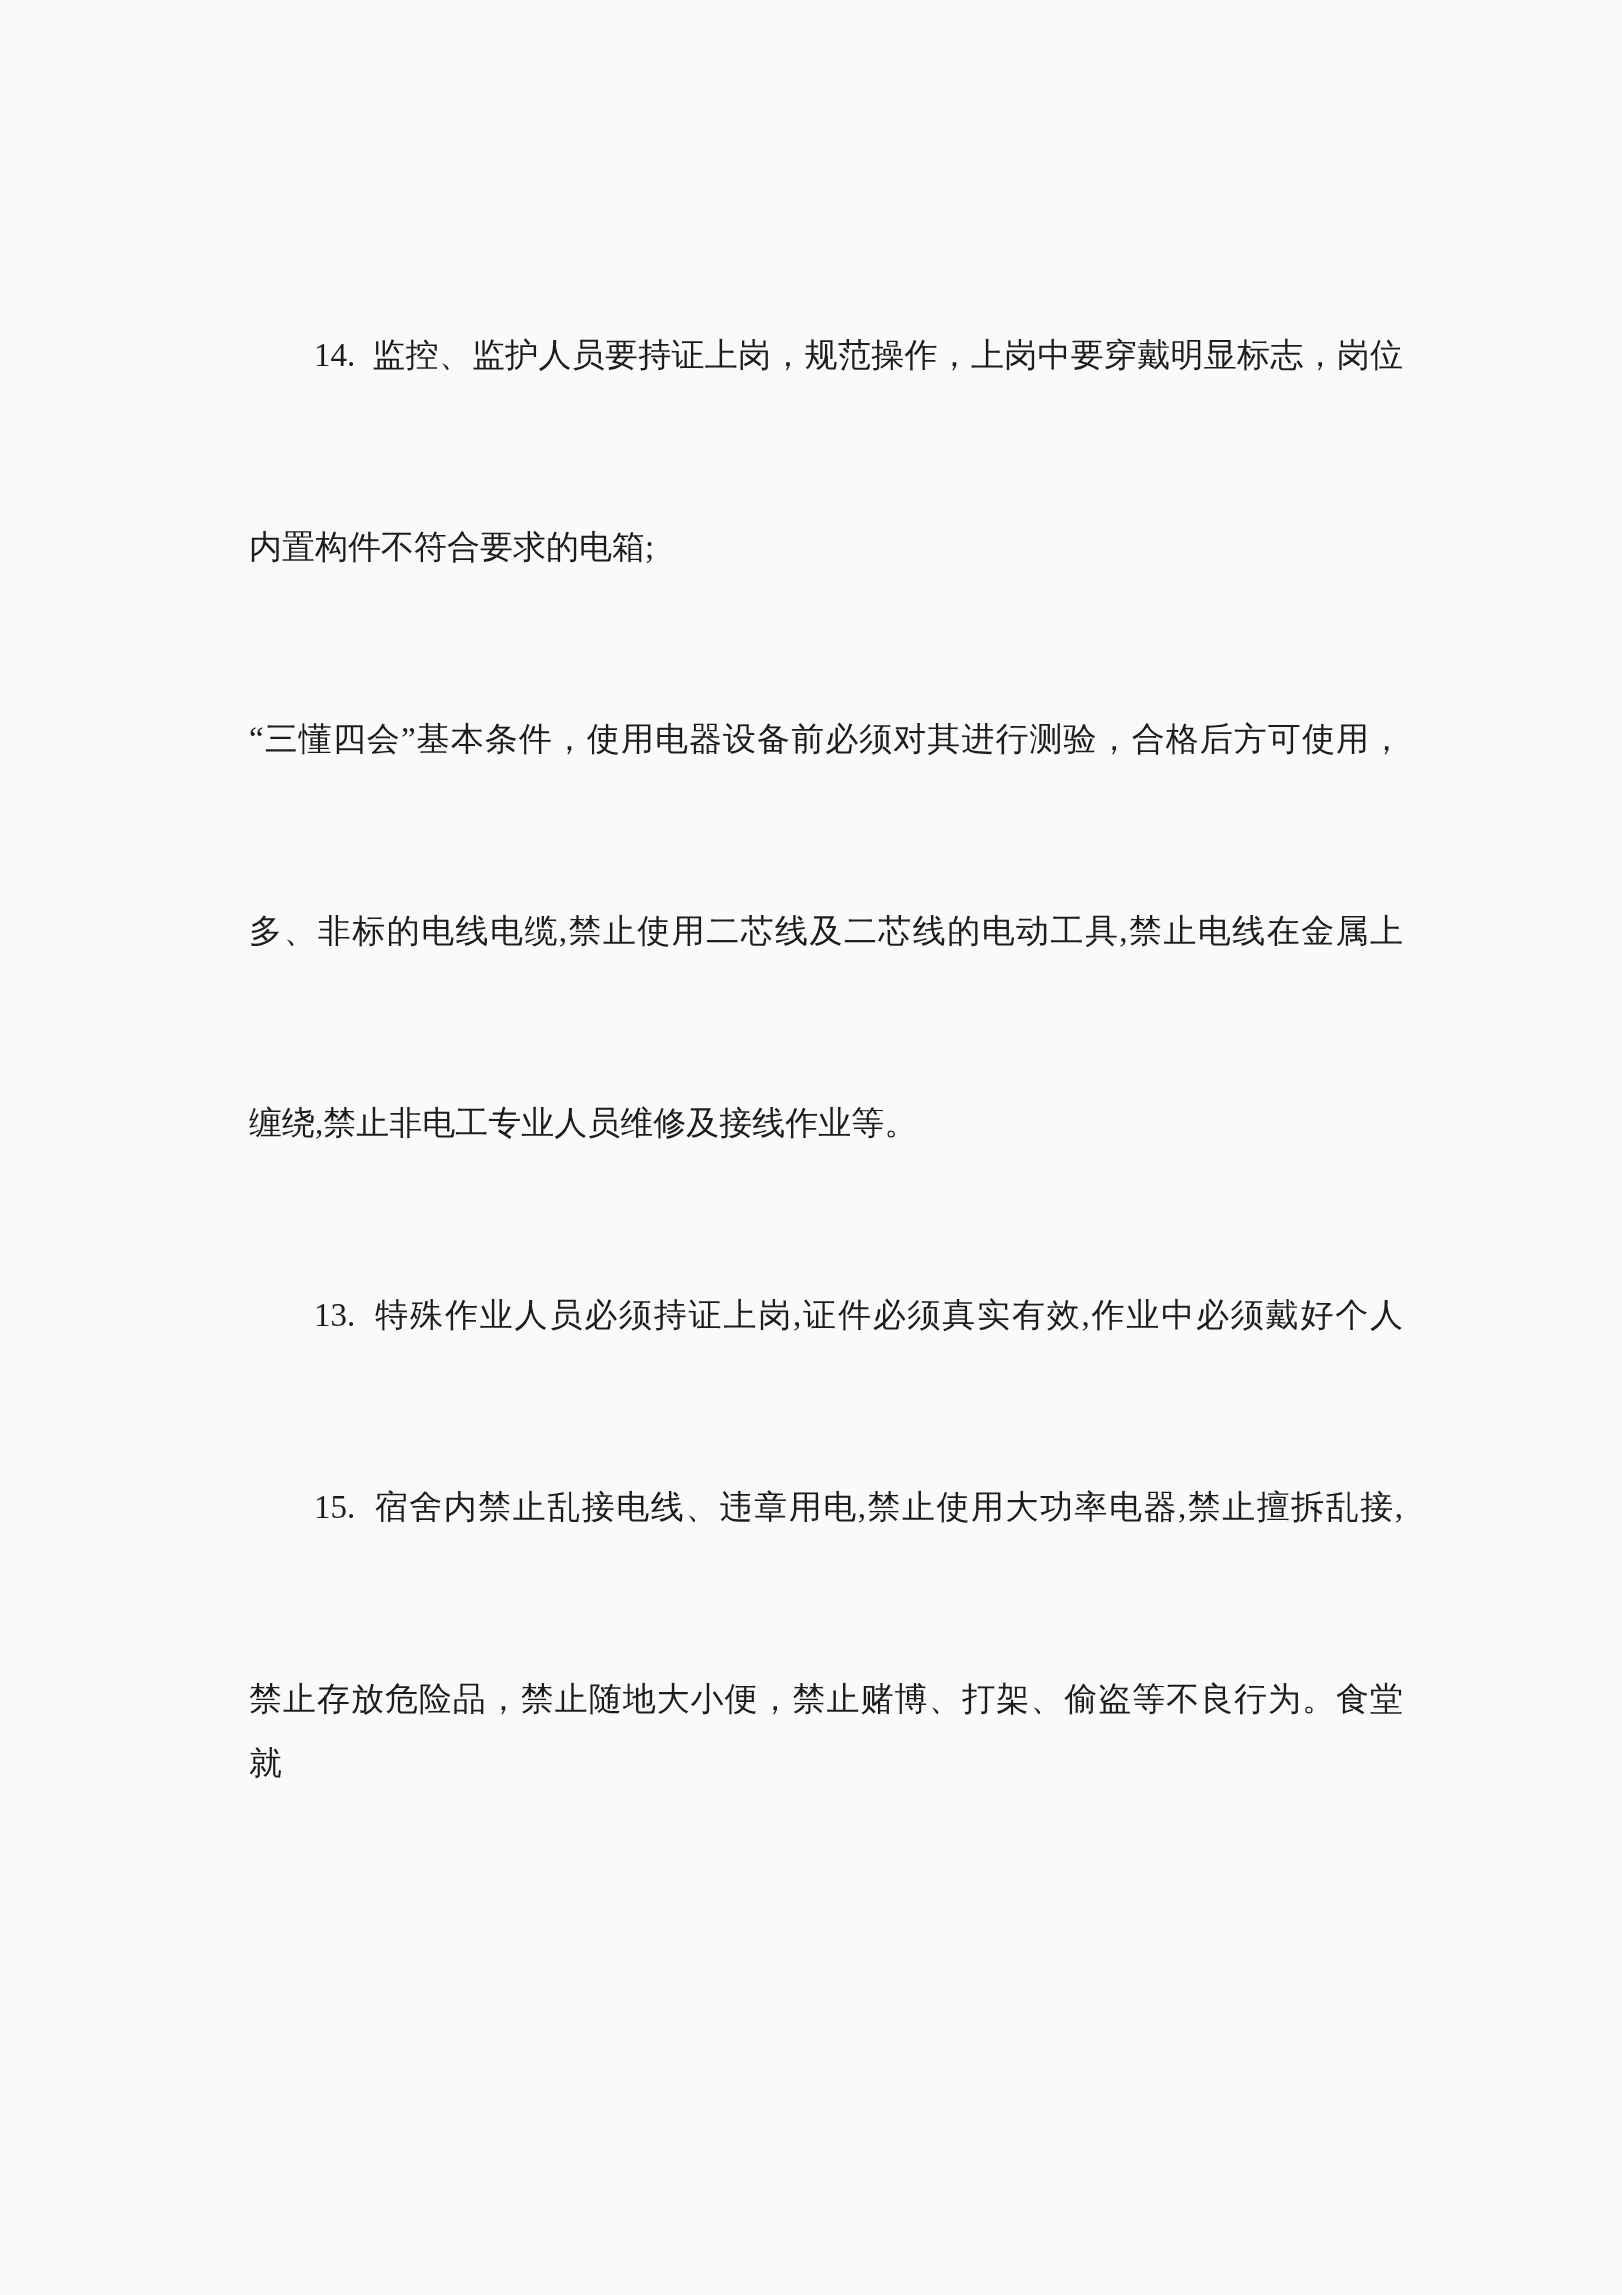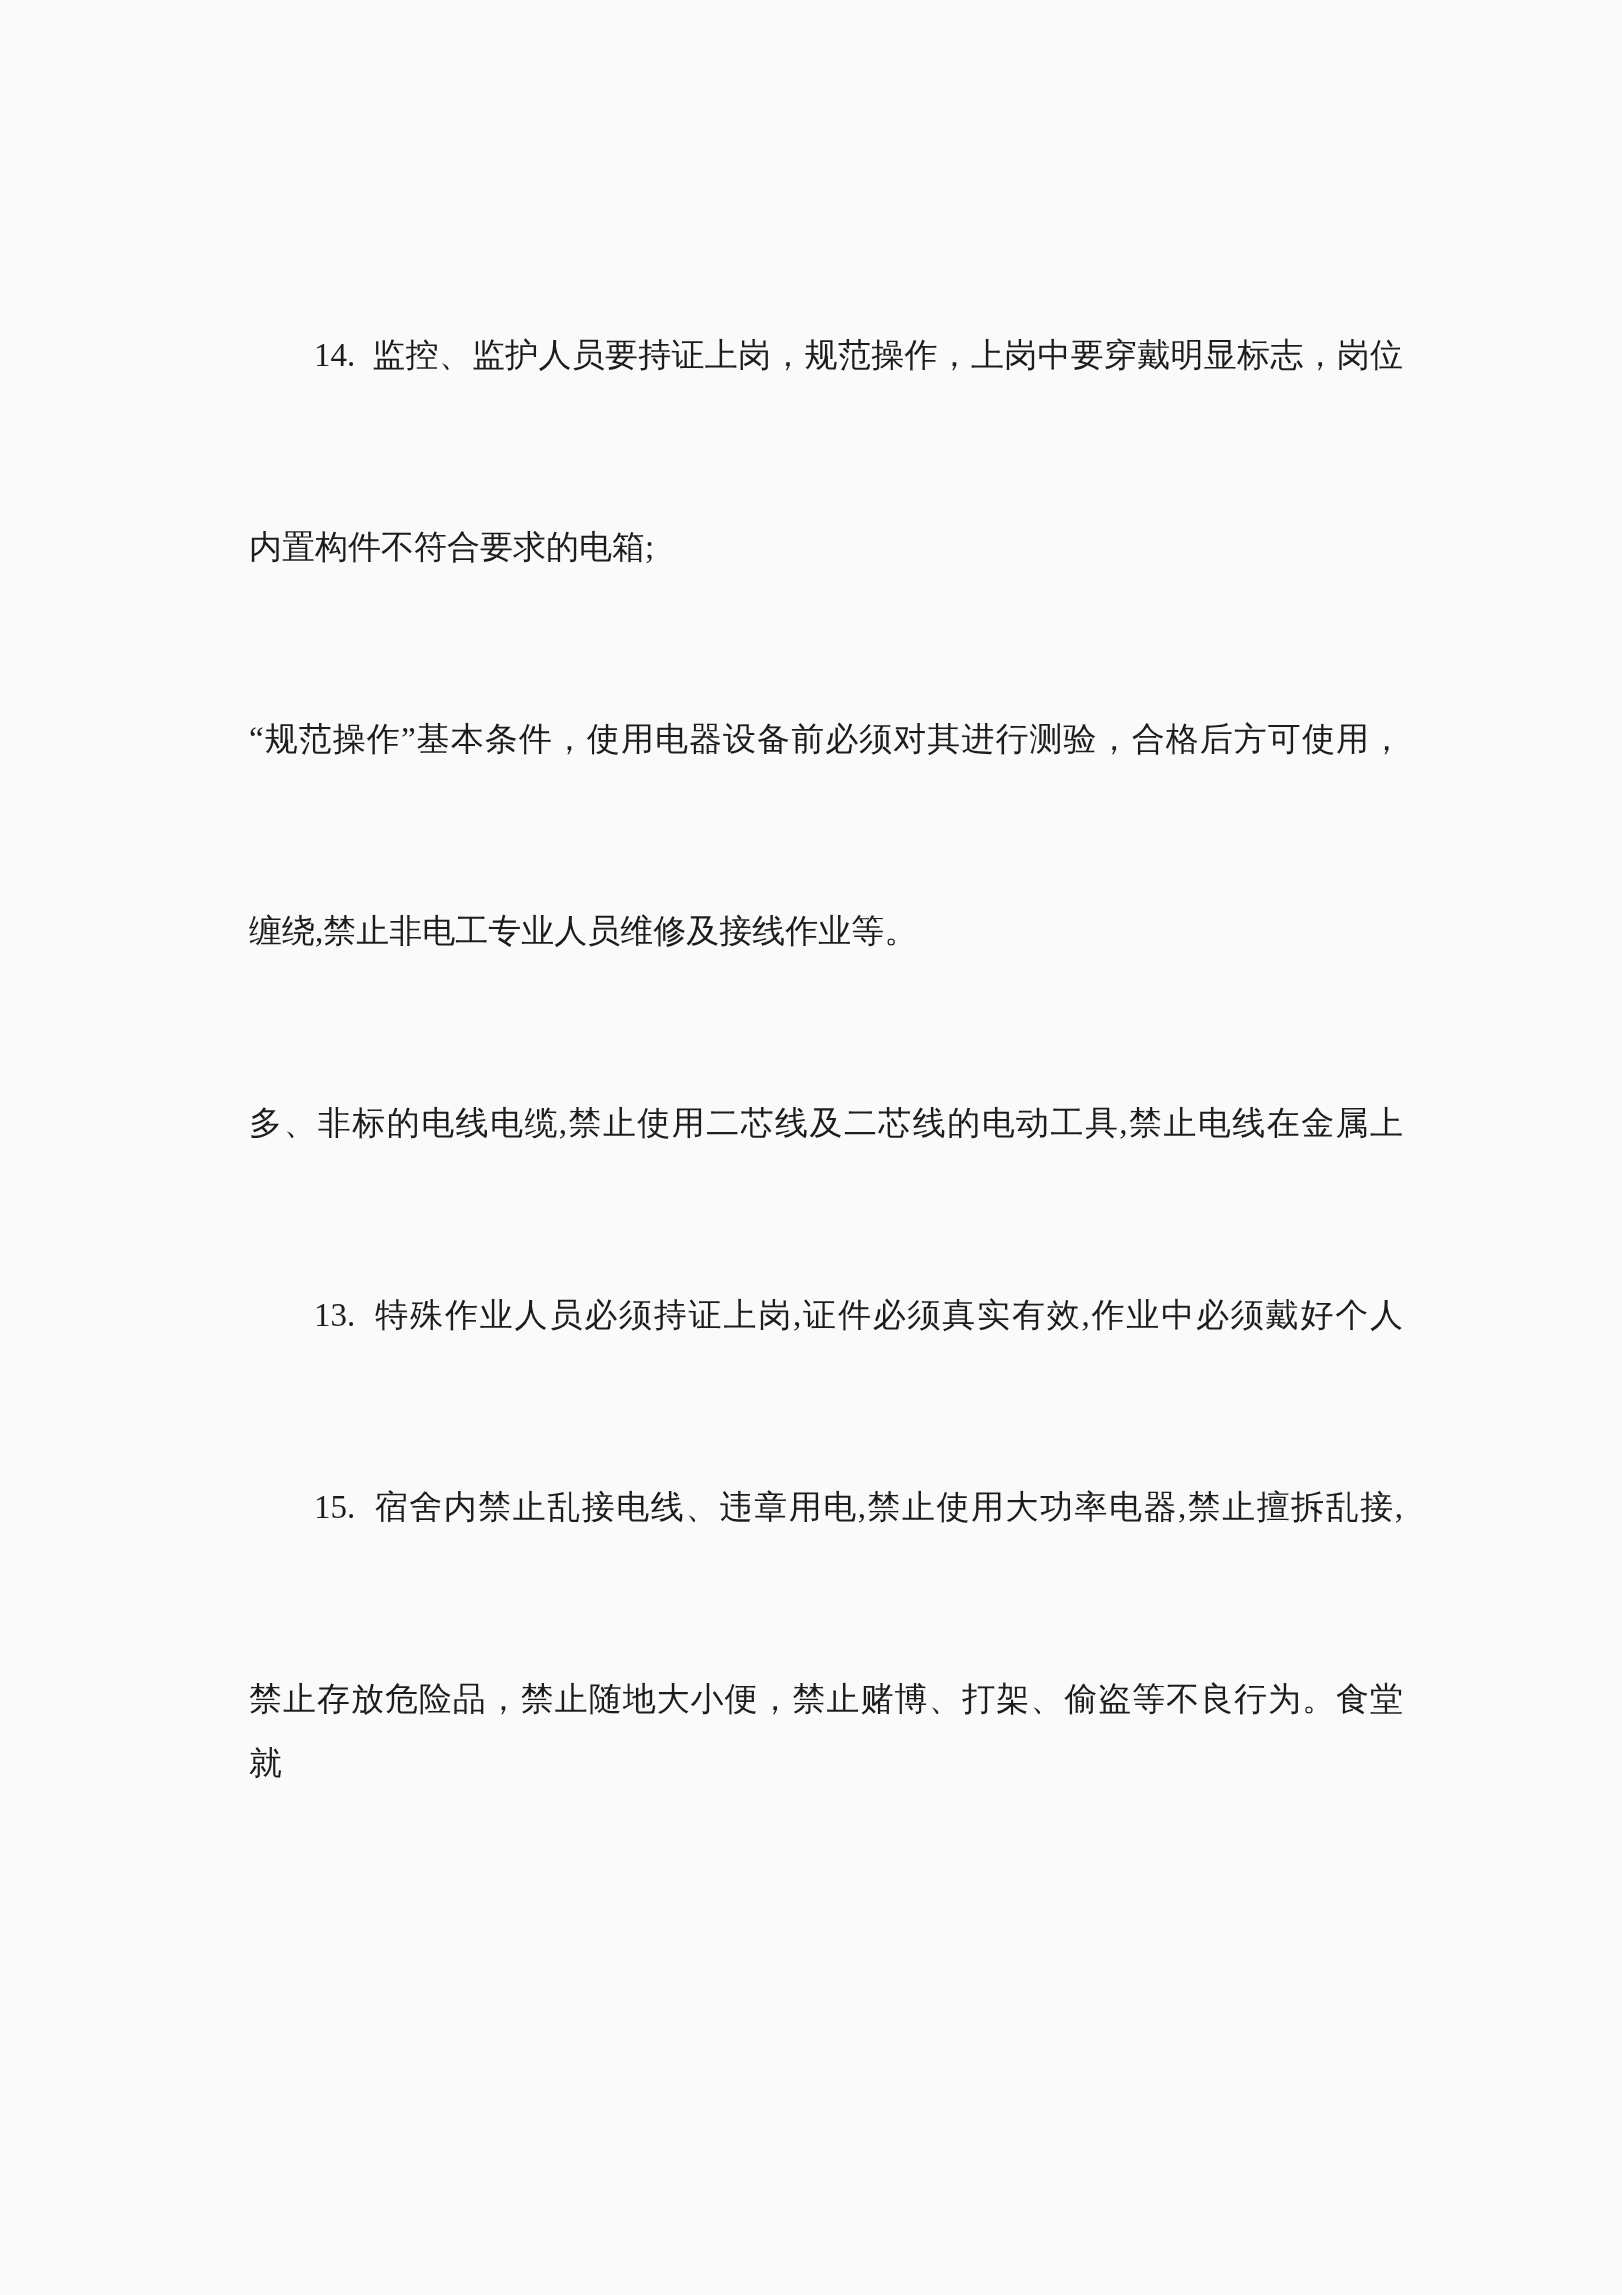--- a/index.html
+++ b/index.html
@@ -38,23 +38,23 @@
     text-align-last: justify;
   }
 </style>
 </head>
 <body>
 
 <div class="page">
   <div class="doc">
     <div class="line indent full">14.  监控、监护人员要持证上岗，规范操作，上岗中要穿戴明显标志，岗位</div>
     <div class="line">内置构件不符合要求的电箱;</div>
-    <div class="line full">“规范操作”基本条件，使用电器设备前必须对其进行测验，合格后方可使用，</div>
+    <div class="line full">“三懂四会”基本条件，使用电器设备前必须对其进行测验，合格后方可使用，</div>
+    <div class="line full">多、非标的电线电缆,禁止使用二芯线及二芯线的电动工具,禁止电线在金属上</div>
     <div class="line">缠绕,禁止非电工专业人员维修及接线作业等。</div>
-    <div class="line full">多、非标的电线电缆,禁止使用二芯线及二芯线的电动工具,禁止电线在金属上</div>
     <div class="line indent full">13.  特殊作业人员必须持证上岗,证件必须真实有效,作业中必须戴好个人</div>
     <div class="line indent full">15.  宿舍内禁止乱接电线、违章用电,禁止使用大功率电器,禁止擅拆乱接,</div>
     <div class="line full">禁止存放危险品，禁止随地大小便，禁止赌博、打架、偷盗等不良行为。食堂就</div>
     
     
     
     
     
     
     

